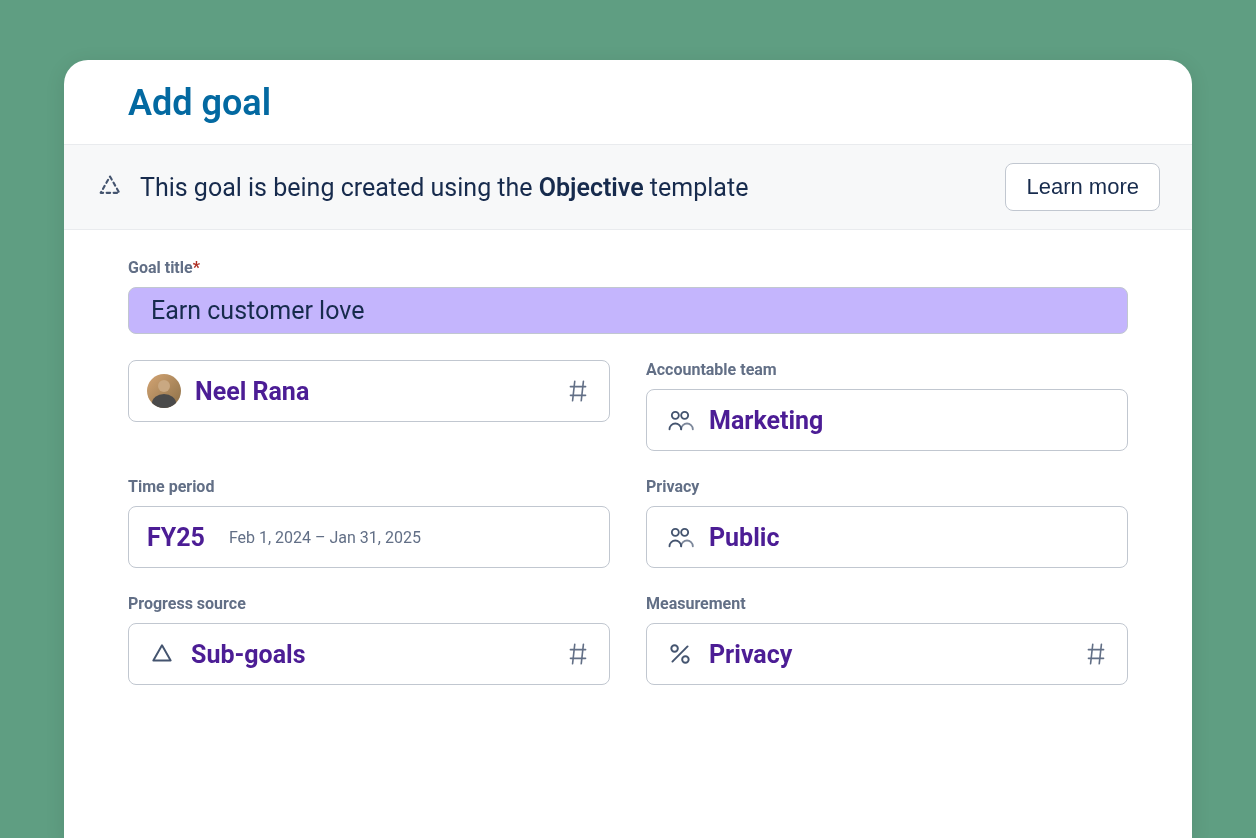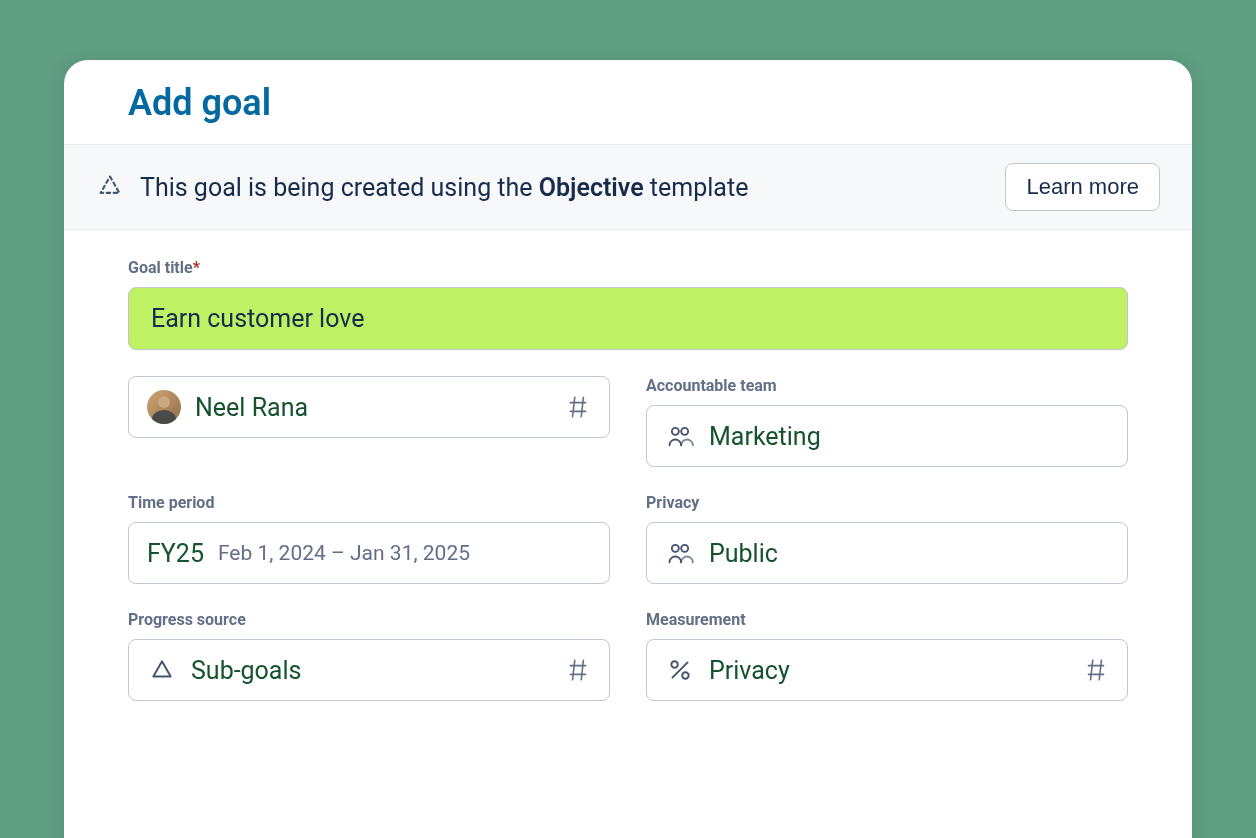--- a/index.html
+++ b/index.html
@@ -89,24 +89,24 @@
       margin-bottom: 10px;
       display: block;
     }
     .required {
       color: #ae2e24;
     }
     .text-input {
       width: 100%;
       border: 1px solid #c1c7d0;
       border-radius: 8px;
-      padding: 16px 22px;
+      padding: 8px 22px;
       font-size: 25px;
       color: #172b4d;
-      background: #bef264;
+      background: #c4b5fd;
       font-family: inherit;
     }
     .field-group {
       margin-bottom: 26px;
     }
     .row-2 {
       display: flex;
       gap: 36px;
     }
     .row-2 > * {
@@ -125,28 +125,29 @@
       border: 1px solid #c1c7d0;
       border-radius: 8px;
       padding: 12px 18px;
       background: #ffffff;
       cursor: pointer;
       gap: 14px;
       min-height: 62px;
     }
     .select-field .value {
       font-size: 25px;
-      color: #14532d;
-      font-weight: 400;
+      color: #4c1d95;
+      font-weight: 700;
       flex: 1;
     }
     .select-field .sub-value {
-      font-size: 21px;
+      font-size: 16px;
       color: #626f86;
       font-weight: 400;
+      margin-left: 10px;
     }
     .avatar {
       width: 34px;
       height: 34px;
       border-radius: 50%;
       background: linear-gradient(135deg, #d4a574 0%, #8b6f47 100%);
       flex-shrink: 0;
       position: relative;
       overflow: hidden;
     }

